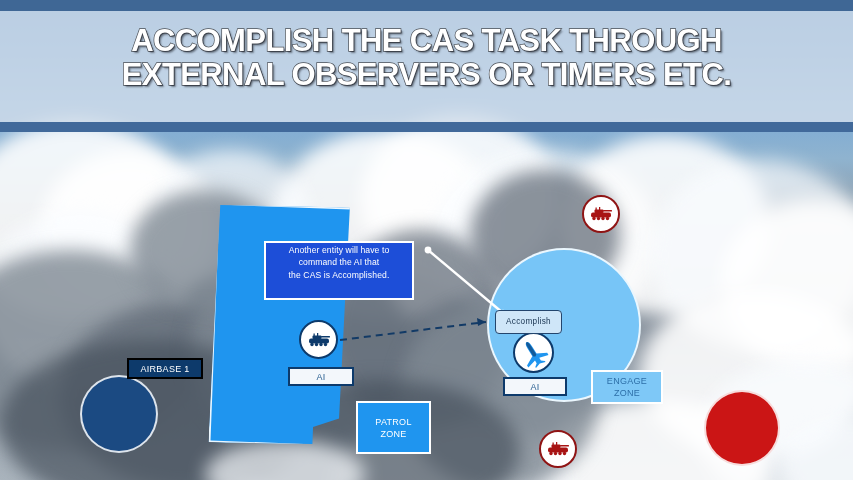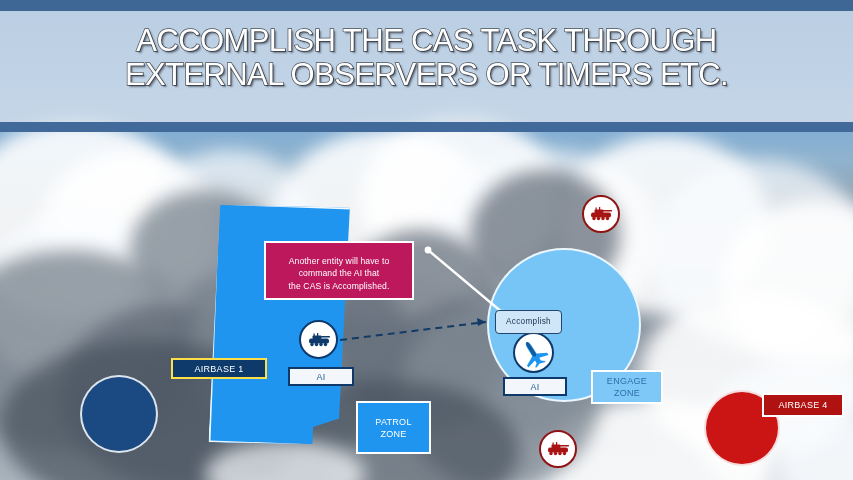--- a/index.html
+++ b/index.html
@@ -67,21 +67,21 @@
     left: 0; top: 11px;
     width: 853px; height: 111px;
     background: rgba(214,224,235,0.80);
   }
   .title {
     position: absolute;
     left: 0; top: 24px;
     width: 853px;
     text-align: center;
     font-family: "Liberation Sans", sans-serif;
-    font-weight: normal;
+    font-weight: bold;
     font-size: 31px;
     line-height: 34px;
     letter-spacing: -0.6px;
     color: #ffffff;
     -webkit-text-stroke: 1.4px #4a4f56;
     paint-order: stroke fill;
     text-shadow:
        2px 2px 2px rgba(40,45,55,0.55),
        1px 1px 0 rgba(70,75,85,0.6);
     white-space: pre-line;
@@ -124,52 +124,51 @@
     background: #cb1515;
     border: 2px solid rgba(255,255,255,0.85);
     box-sizing: border-box;
   }
 
   
   .callout {
     position: absolute;
     left: 264px; top: 241px;
     width: 150px; height: 59px;
-    background: #be185d;
+    background: #1d4ed8;
     border: 2px solid #ffffff;
     box-sizing: border-box;
     color: #ffffff;
     font-size: 8.6px;
     line-height: 12.4px;
     text-align: center;
-    padding-top: 12px;
+    padding-top: 1px;
     white-space: pre-line;
     letter-spacing: 0.1px;
   }
 
   
   .lbl {
     position: absolute;
     box-sizing: border-box;
     text-align: center;
     font-size: 9px;
     letter-spacing: 0.3px;
     display: flex;
     align-items: center;
     justify-content: center;
     white-space: pre-line;
     line-height: 12px;
   }
   .lbl-airbase1 {
     left: 127px; top: 358px;
-    width: 96px; height: 21px;
+    width: 76px; height: 21px;
     background: #0d3a6b;
-    border: 2px solid #fde047;
-    color: #ffffff;
-    margin-left: 44px;
+    border: 2px solid #000000;
+    color: #ffffff;
   }
   .lbl-airbase4 {
     left: 762px; top: 393px;
     width: 82px; height: 24px;
     background: #b01212;
     border: 2px solid #ffffff;
     color: #ffffff;
   }
   .lbl-patrol {
     left: 356px; top: 401px;
@@ -373,15 +372,14 @@
   <div class="lbl lbl-ai-2">AI</div>
 
   <div class="lbl lbl-patrol">PATROL
 ZONE</div>
 
   <div class="lbl lbl-engage">ENGAGE
 ZONE</div>
 
   <div class="lbl lbl-airbase1">AIRBASE 1</div>
 
-  <div class="lbl lbl-airbase4">AIRBASE 4</div>
 
 </div>
 
 </body></html>

